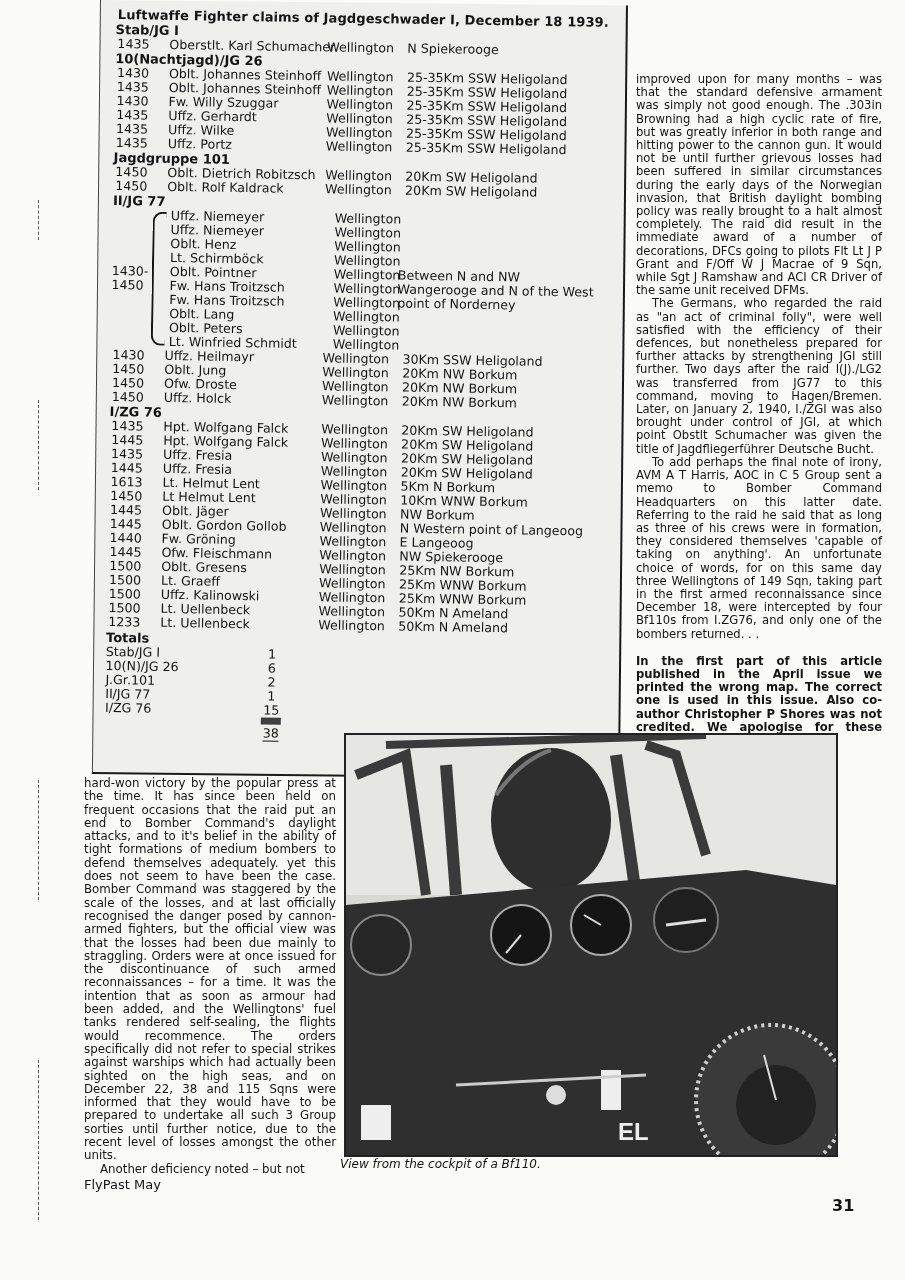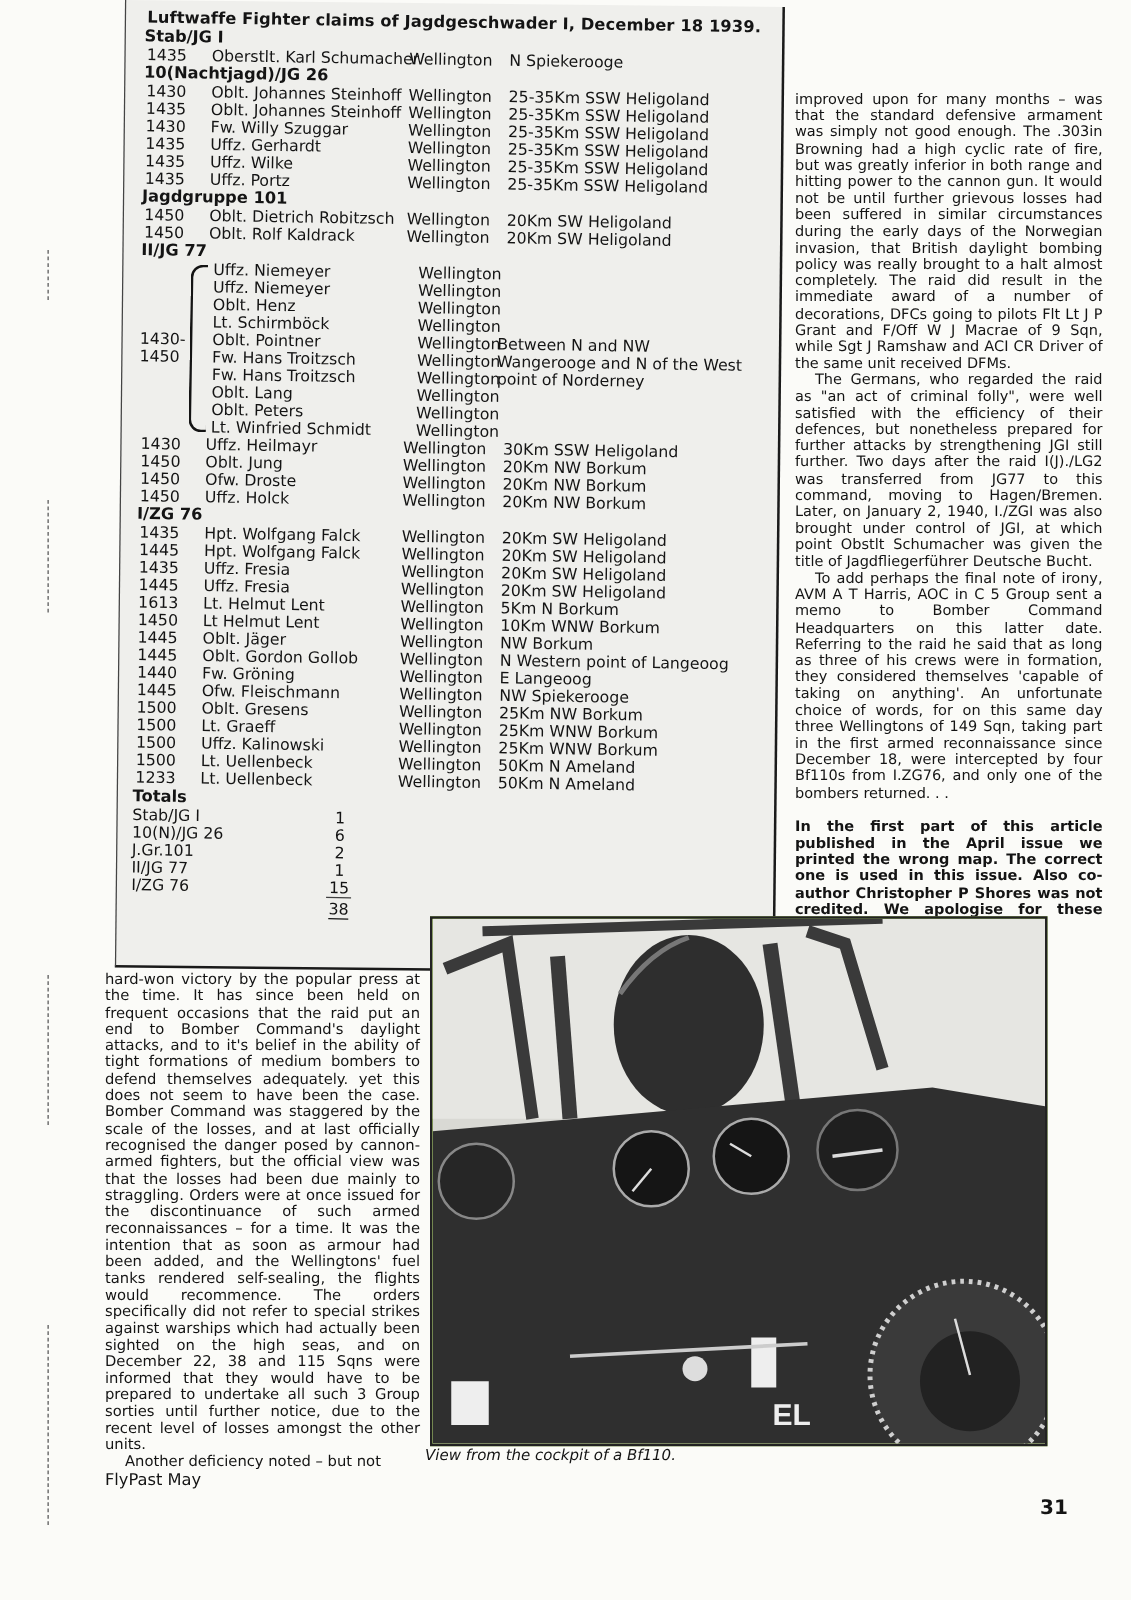--- a/index.html
+++ b/index.html
@@ -44,21 +44,21 @@
     border-radius: 10px 0 0 10px; margin: 3px 4px 3px 0;
   }
   .bracket-rows { flex: 1; }
   .bracket-rows .row .pilot { width: 164px; }
   .bracket-note { position: absolute; left: 290px; top: 56px; width: 200px; line-height: 14px; }
 
   .totals { margin-top: 2px; }
   .totals .trow { display: flex; width: 180px; }
   .totals .tname { width: 160px; padding-left: 4px; }
   .totals .tval { width: 20px; text-align: center; }
-  .totals .tval.underline { border-bottom: 1px solid #404040; }
+  .totals .tval.underline { border-bottom: 7px solid #404040; }
   .totals .tsum { border-bottom: 1px solid #141414; display: inline-block; margin-top: 2px; }
 
   
   .right-col {
     position: absolute; left: 636px; top: 73px; width: 246px;
     font-size: 11.6px; line-height: 13.2px; text-align: justify;
   }
   .right-col p { margin: 0; }
   .right-col p.indent { text-indent: 16px; }
   .right-col p.note { font-weight: bold; margin-top: 14px; }

